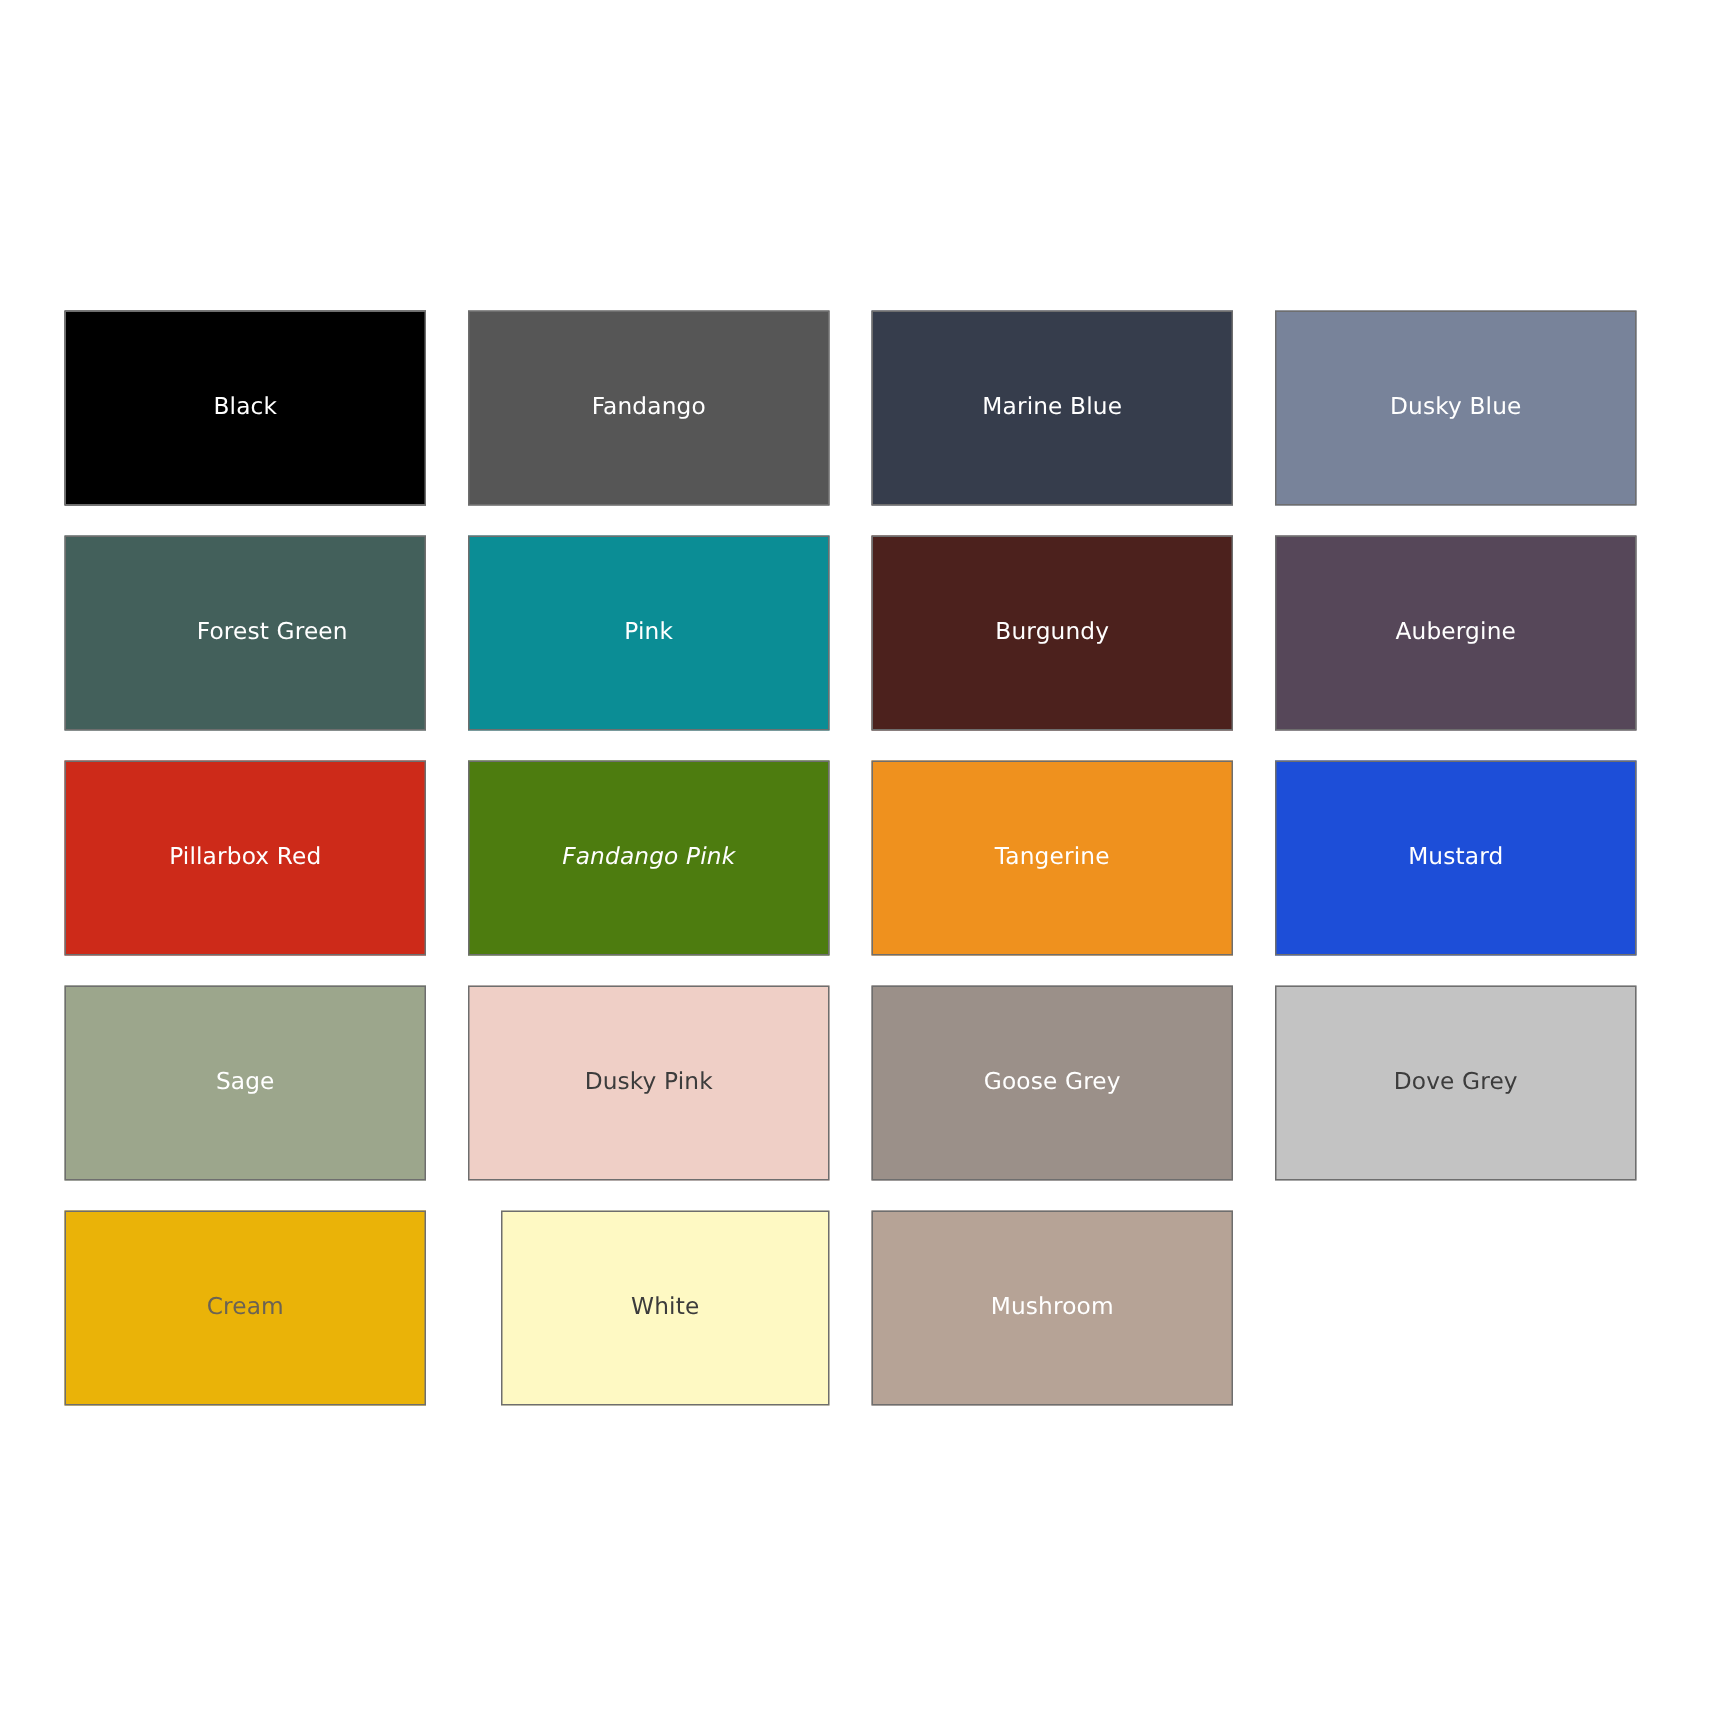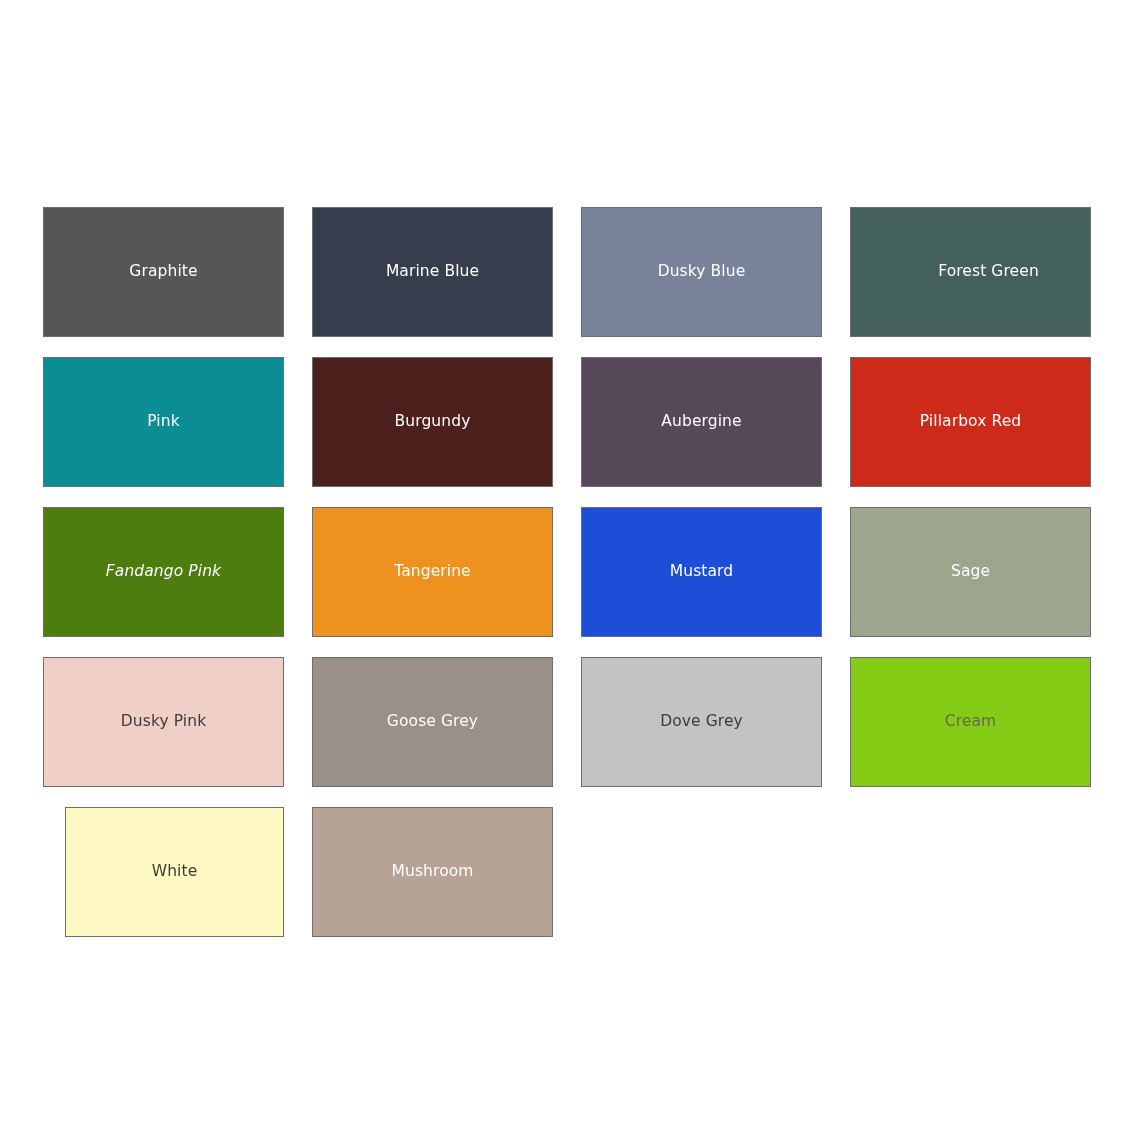--- a/index.html
+++ b/index.html
@@ -45,22 +45,25 @@
     line-height: 1;
     letter-spacing: 0.1px;
     text-align: center;
     white-space: nowrap;
   }
 </style>
 </head>
 <body>
 
 <div id="palette-board">
+    <div class="swatch" style="background-color: rgb(0, 0, 0); border-color: rgb(110, 110, 110);">
+      <span class="swatch-label" style="color: rgb(255, 255, 255);">Black</span>
+    </div>
     <div class="swatch" style="background-color: rgb(86, 86, 86); border-color: rgb(110, 110, 110);">
-      <span class="swatch-label" style="color: rgb(255, 255, 255);">Graphite</span>
+      <span class="swatch-label" style="color: rgb(255, 255, 255);">Fandango</span>
     </div>
     <div class="swatch" style="background-color: rgb(54, 61, 76); border-color: rgb(110, 110, 110);">
       <span class="swatch-label" style="color: rgb(255, 255, 255);">Marine Blue</span>
     </div>
     <div class="swatch" style="background-color: rgb(120, 131, 154); border-color: rgb(110, 110, 110);">
       <span class="swatch-label" style="color: rgb(255, 255, 255);">Dusky Blue</span>
     </div>
     <div class="swatch" style="background-color: rgb(67, 96, 91); border-color: rgb(110, 110, 110); padding-left: 36px;">
       <span class="swatch-label" style="color: rgb(255, 255, 255);">Forest Green</span>
     </div>
@@ -90,21 +93,21 @@
     </div>
     <div class="swatch" style="background-color: rgb(239, 207, 198); border-color: rgb(110, 110, 110);">
       <span class="swatch-label" style="color: rgb(60, 60, 60);">Dusky Pink</span>
     </div>
     <div class="swatch" style="background-color: rgb(155, 144, 137); border-color: rgb(110, 110, 110);">
       <span class="swatch-label" style="color: rgb(255, 255, 255);">Goose Grey</span>
     </div>
     <div class="swatch" style="background-color: rgb(195, 195, 195); border-color: rgb(110, 110, 110);">
       <span class="swatch-label" style="color: rgb(60, 60, 60);">Dove Grey</span>
     </div>
-    <div class="swatch" style="background-color: #84cc16; border-color: rgb(110, 110, 110);">
+    <div class="swatch" style="background-color: #eab308; border-color: rgb(110, 110, 110);">
       <span class="swatch-label" style="color: rgb(107, 99, 84);">Cream</span>
     </div>
     <div class="swatch" style="background-color: #fef9c3; border-color: rgb(110, 110, 110); margin-left: 22px;">
       <span class="swatch-label" style="color: rgb(60, 60, 60);">White</span>
     </div>
     <div class="swatch" style="background-color: rgb(182, 163, 150); border-color: rgb(110, 110, 110);">
       <span class="swatch-label" style="color: rgb(255, 255, 255);">Mushroom</span>
     </div>
   </div>
 

